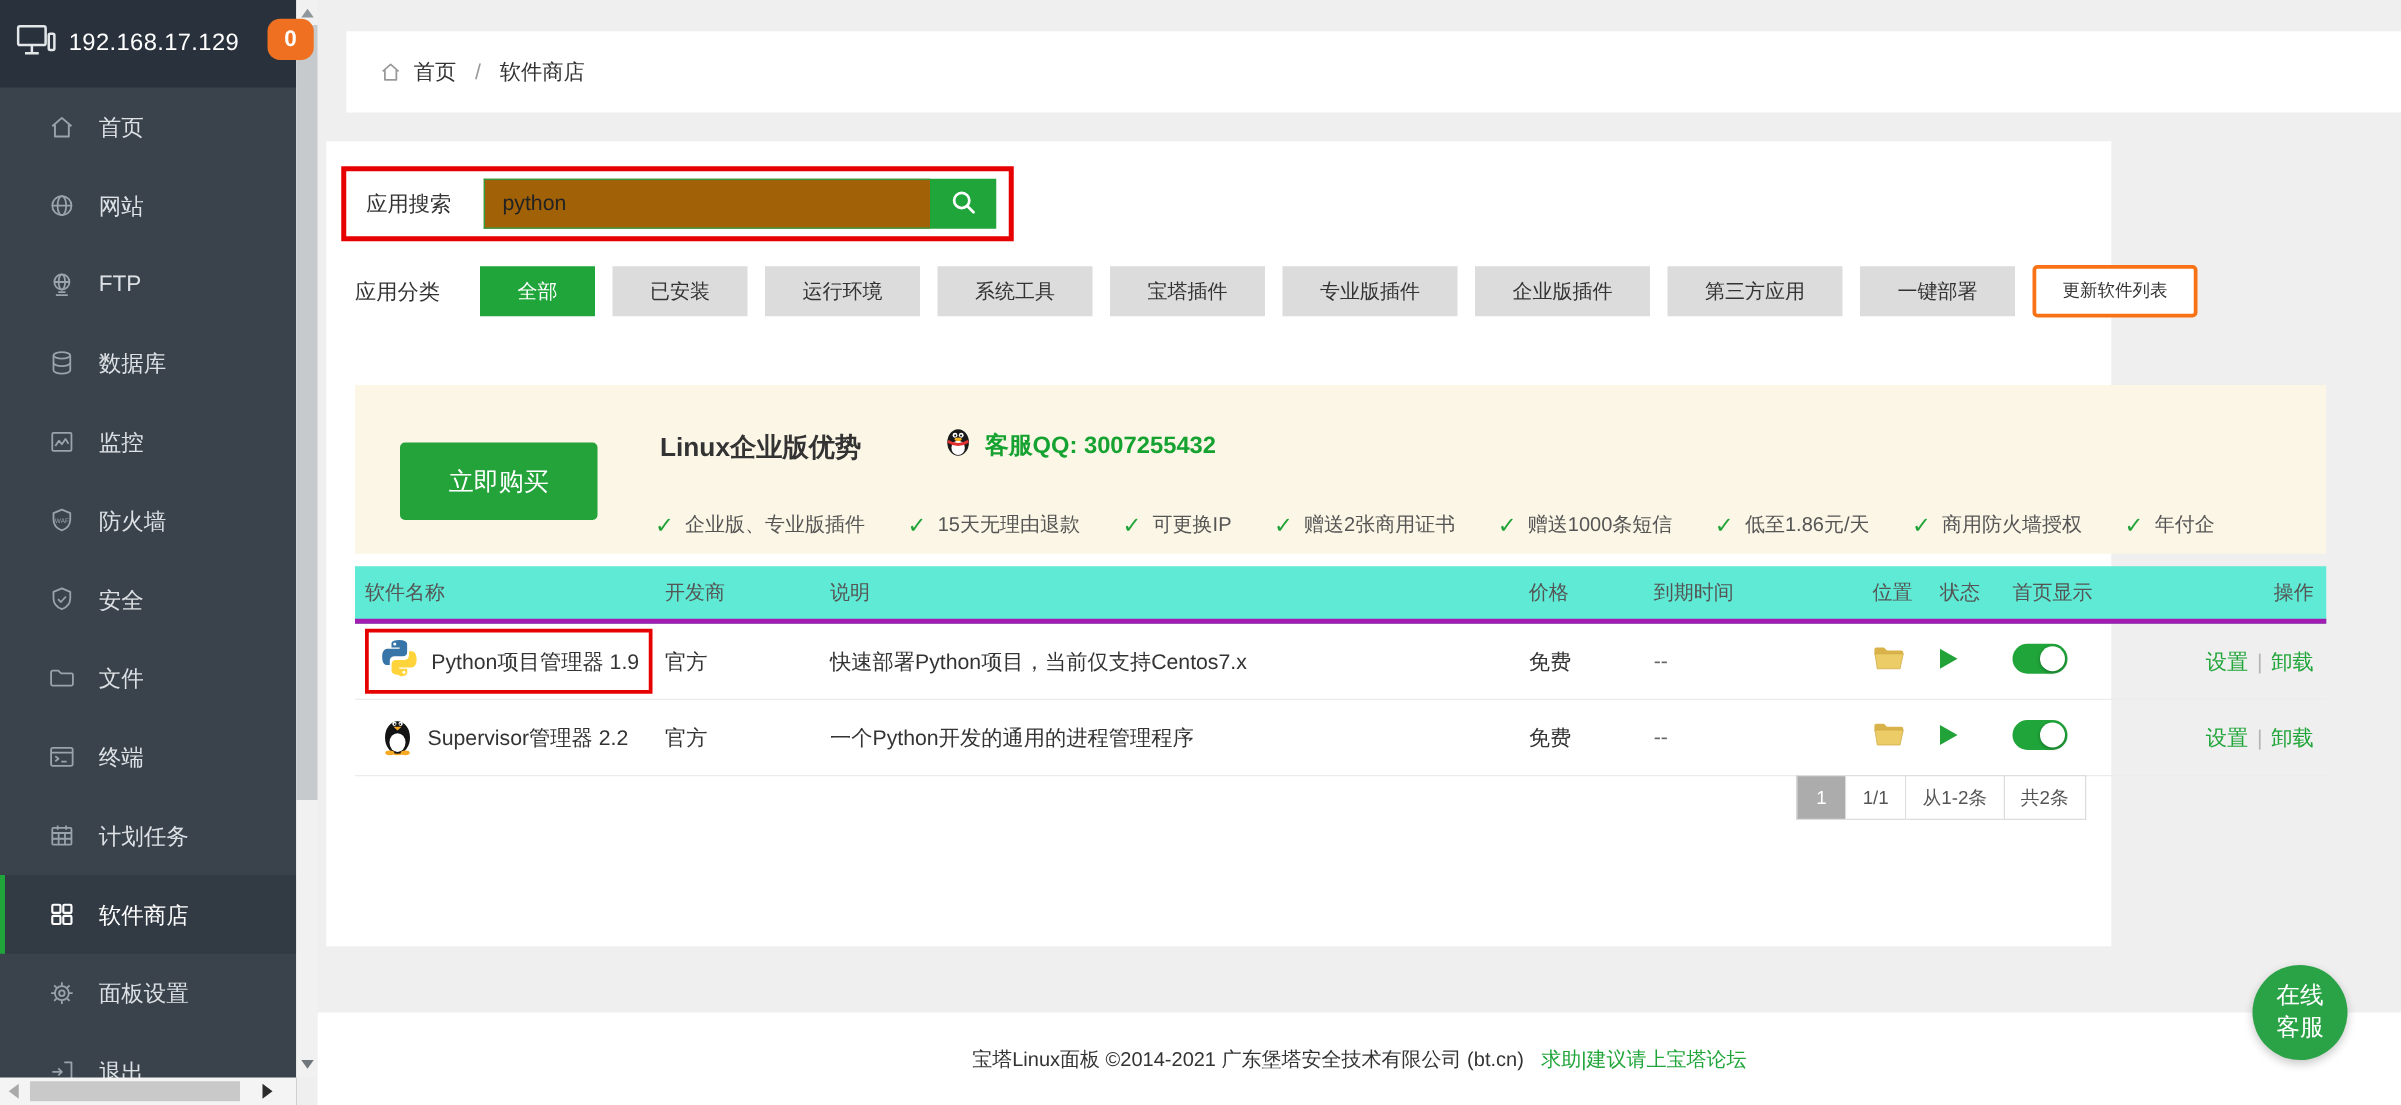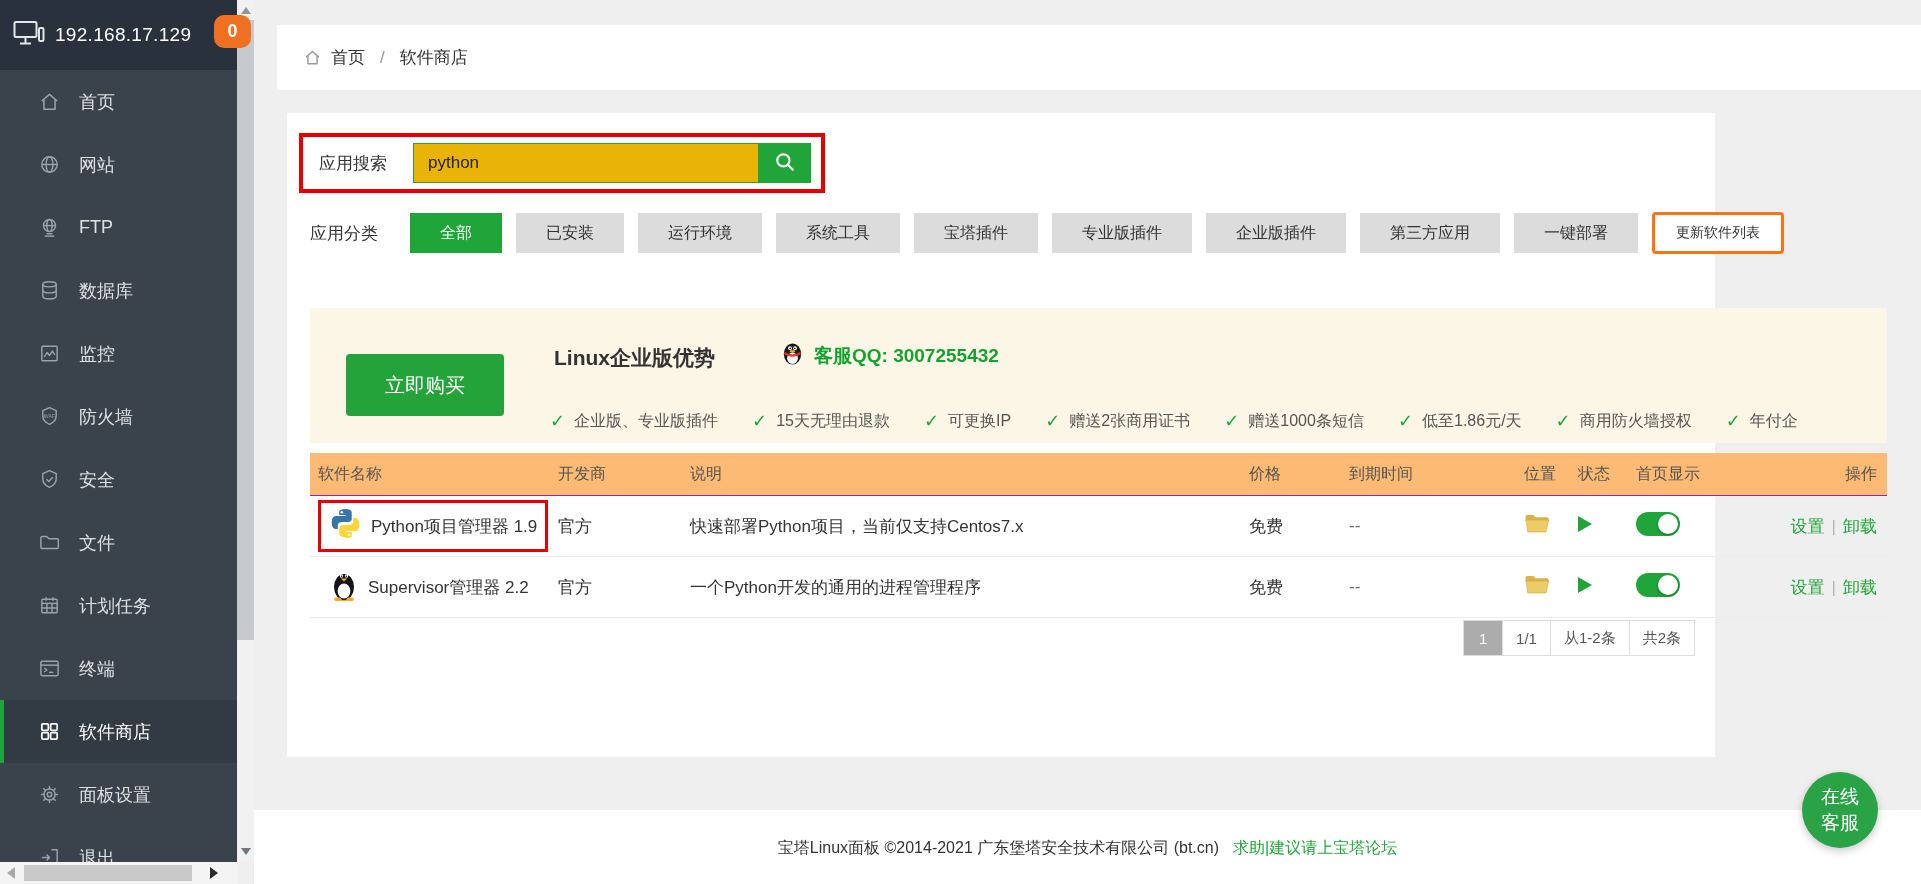--- a/index.html
+++ b/index.html
@@ -34,28 +34,28 @@
                display:flex;justify-content:center;align-items:flex-start;padding-top:28px;gap:14px;font-size:16px;color:#333;}
   .footer-link{color:#20a53a;cursor:pointer;}
 
   
   .crumb{position:absolute;left:277px;top:25px;width:1620px;height:65px;background:#fff;
          display:flex;align-items:center;padding-left:26px;gap:9px;font-size:17px;color:#333;}
   .crumb .sep{color:#999;margin:0 6px;}
   .crumb .icon{color:#9a9a9a;display:flex;}
 
   
-  .card{position:absolute;left:287px;top:113px;width:1428px;height:644px;background:#fff;}
+  .card{position:absolute;left:261px;top:113px;width:1428px;height:644px;background:#fff;}
 
   
   .search-wrap{position:absolute;left:12px;top:20px;border:4px solid #e60000;background:#fff;
                display:flex;align-items:center;padding:6px 10px 6px 0;}
   .search-label{font-size:17px;color:#333;padding:0 26px 0 16px;white-space:nowrap;}
-  .search-input{width:330px;height:38px;background:#eab308;border:1px solid #2ba143;border-right:none;
-                font-size:17px;color:#222;padding:0 0 0 14px;outline:none;font-family:inherit;}
+  .search-input{width:330px;height:38px;background:#a16207;border:1px solid #2ba143;border-right:none;
+                font-size:17px;color:#222;padding:0 12px 0 14px;outline:none;font-family:inherit;}
   .search-btn{width:53px;height:40px;background:#20a53a;border:none;display:flex;align-items:center;justify-content:center;cursor:pointer;}
 
   
   .cats{position:absolute;left:23px;top:99px;right:20px;display:flex;align-items:center;}
   .cats-label{font-size:17px;color:#333;margin-right:32px;white-space:nowrap;}
   .cat{height:40px;display:flex;align-items:center;justify-content:center;padding:0 30px;background:#dcdcdc;
        font-size:16px;color:#333;margin-right:14px;cursor:pointer;white-space:nowrap;}
   .cat.active{background:#20a53a;color:#fff;}
   .update-btn{margin-left:auto;margin-right:0;height:42px;padding:0 21px;background:#fff;border:3px solid #f97316;
               border-radius:4px;font-size:14px;color:#333;cursor:pointer;white-space:nowrap;font-family:Liberation Serif, serif;}
@@ -67,21 +67,21 @@
   .banner-title{position:absolute;left:244px;top:36px;font-size:21px;font-weight:bold;color:#333;white-space:nowrap;}
   .qq-line{position:absolute;left:470px;top:32px;display:flex;align-items:center;gap:9px;font-size:19px;font-weight:bold;color:#15a230;white-space:nowrap;}
   .features{position:absolute;left:240px;top:102px;display:flex;gap:34px;white-space:nowrap;font-size:16px;color:#555;}
   .feat{display:flex;align-items:center;}
   .feat .check{color:#21a33a;font-weight:bold;margin-right:9px;font-size:18px;}
 
   
   .tbl{position:absolute;left:23px;top:340px;width:1577px;}
   .trow{display:grid;grid-template-columns:240px 132px 559px 100px 175px 54px 58px 100px 1fr;align-items:center;}
   .trow > div{padding-left:8px;}
-  .thead{height:42px;background:#fdba74;color:#555;font-size:16px;border-bottom:1px solid #a21caf;}
+  .thead{height:42px;background:#5eead4;color:#555;font-size:16px;border-bottom:4px solid #a21caf;}
   .tr{height:60px;border-bottom:1px solid #ececec;font-size:17px;color:#333;}
   .app-ident{display:inline-flex;align-items:center;gap:9px;padding:4px 8px;border:3px solid transparent;}
   .app-ident.annotated{border-color:#e60000;}
   .col-op{text-align:right;padding-right:10px !important;}
   .lnk{color:#20a53a;cursor:pointer;}
   .pipe{color:#b5b5b5;margin:0 7px;}
   .muted{color:#666;}
   .play{width:0;height:0;border-left:14px solid #21a33a;border-top:8px solid transparent;border-bottom:8px solid transparent;display:inline-block;cursor:pointer;}
   .toggle{width:44px;height:24px;border-radius:12px;background:#20a53a;position:relative;cursor:pointer;display:inline-block;}
   .toggle .knob{position:absolute;right:2px;top:2px;width:20px;height:20px;border-radius:50%;background:#fff;box-shadow:0 1px 3px rgba(0,0,0,.35);}
@@ -191,41 +191,41 @@
         <span class="icon">
             <svg width="23" height="23" viewBox="0 0 24 24" fill="none" stroke="currentColor" stroke-width="1.5" stroke-linejoin="round">
               <path d="M3 7 a1.2 1.2 0 0 1 1.2 -1.2 H9 l2.3 2.2 H20 a1.2 1.2 0 0 1 1.2 1.2 V17 a1.2 1.2 0 0 1 -1.2 1.2 H4.2 A1.2 1.2 0 0 1 3 17 Z"></path>
             </svg>
           </span>
         <span>文件</span>
       </div>
       <div class="nav-item">
         <span class="icon">
             <svg width="23" height="23" viewBox="0 0 24 24" fill="none" stroke="currentColor" stroke-width="1.5" stroke-linejoin="round">
+              <rect x="3" y="4.5" width="18" height="15" rx="1.5"></rect>
+              <line x1="3" y1="8.5" x2="21" y2="8.5"></line>
+              <polyline points="6.5,11.5 9.2,13.6 6.5,15.7"></polyline>
+              <line x1="11.5" y1="16" x2="16" y2="16"></line>
+            </svg>
+          </span>
+        <span>终端</span>
+      </div>
+      <div class="nav-item">
+        <span class="icon">
+            <svg width="23" height="23" viewBox="0 0 24 24" fill="none" stroke="currentColor" stroke-width="1.5" stroke-linejoin="round">
               <rect x="4" y="5.5" width="16" height="14" rx="1"></rect>
               <line x1="4" y1="9.8" x2="20" y2="9.8"></line>
               <line x1="8.5" y1="3.5" x2="8.5" y2="7"></line>
               <line x1="15.5" y1="3.5" x2="15.5" y2="7"></line>
               <line x1="9.3" y1="9.8" x2="9.3" y2="19.5"></line>
               <line x1="14.6" y1="9.8" x2="14.6" y2="19.5"></line>
               <line x1="4" y1="14.6" x2="20" y2="14.6"></line>
             </svg>
           </span>
         <span>计划任务</span>
-      </div>
-      <div class="nav-item">
-        <span class="icon">
-            <svg width="23" height="23" viewBox="0 0 24 24" fill="none" stroke="currentColor" stroke-width="1.5" stroke-linejoin="round">
-              <rect x="3" y="4.5" width="18" height="15" rx="1.5"></rect>
-              <line x1="3" y1="8.5" x2="21" y2="8.5"></line>
-              <polyline points="6.5,11.5 9.2,13.6 6.5,15.7"></polyline>
-              <line x1="11.5" y1="16" x2="16" y2="16"></line>
-            </svg>
-          </span>
-        <span>终端</span>
       </div>
       <div class="nav-item active">
         <span class="icon">
             <svg width="23" height="23" viewBox="0 0 24 24" fill="none" stroke="currentColor" stroke-width="1.8">
               <rect x="4" y="4" width="6.8" height="6.8" rx="1"></rect>
               <rect x="13.2" y="4" width="6.8" height="6.8" rx="1"></rect>
               <rect x="4" y="13.2" width="6.8" height="6.8" rx="1"></rect>
               <rect x="13.2" y="13.2" width="6.8" height="6.8" rx="1"></rect>
             </svg>
           </span>

